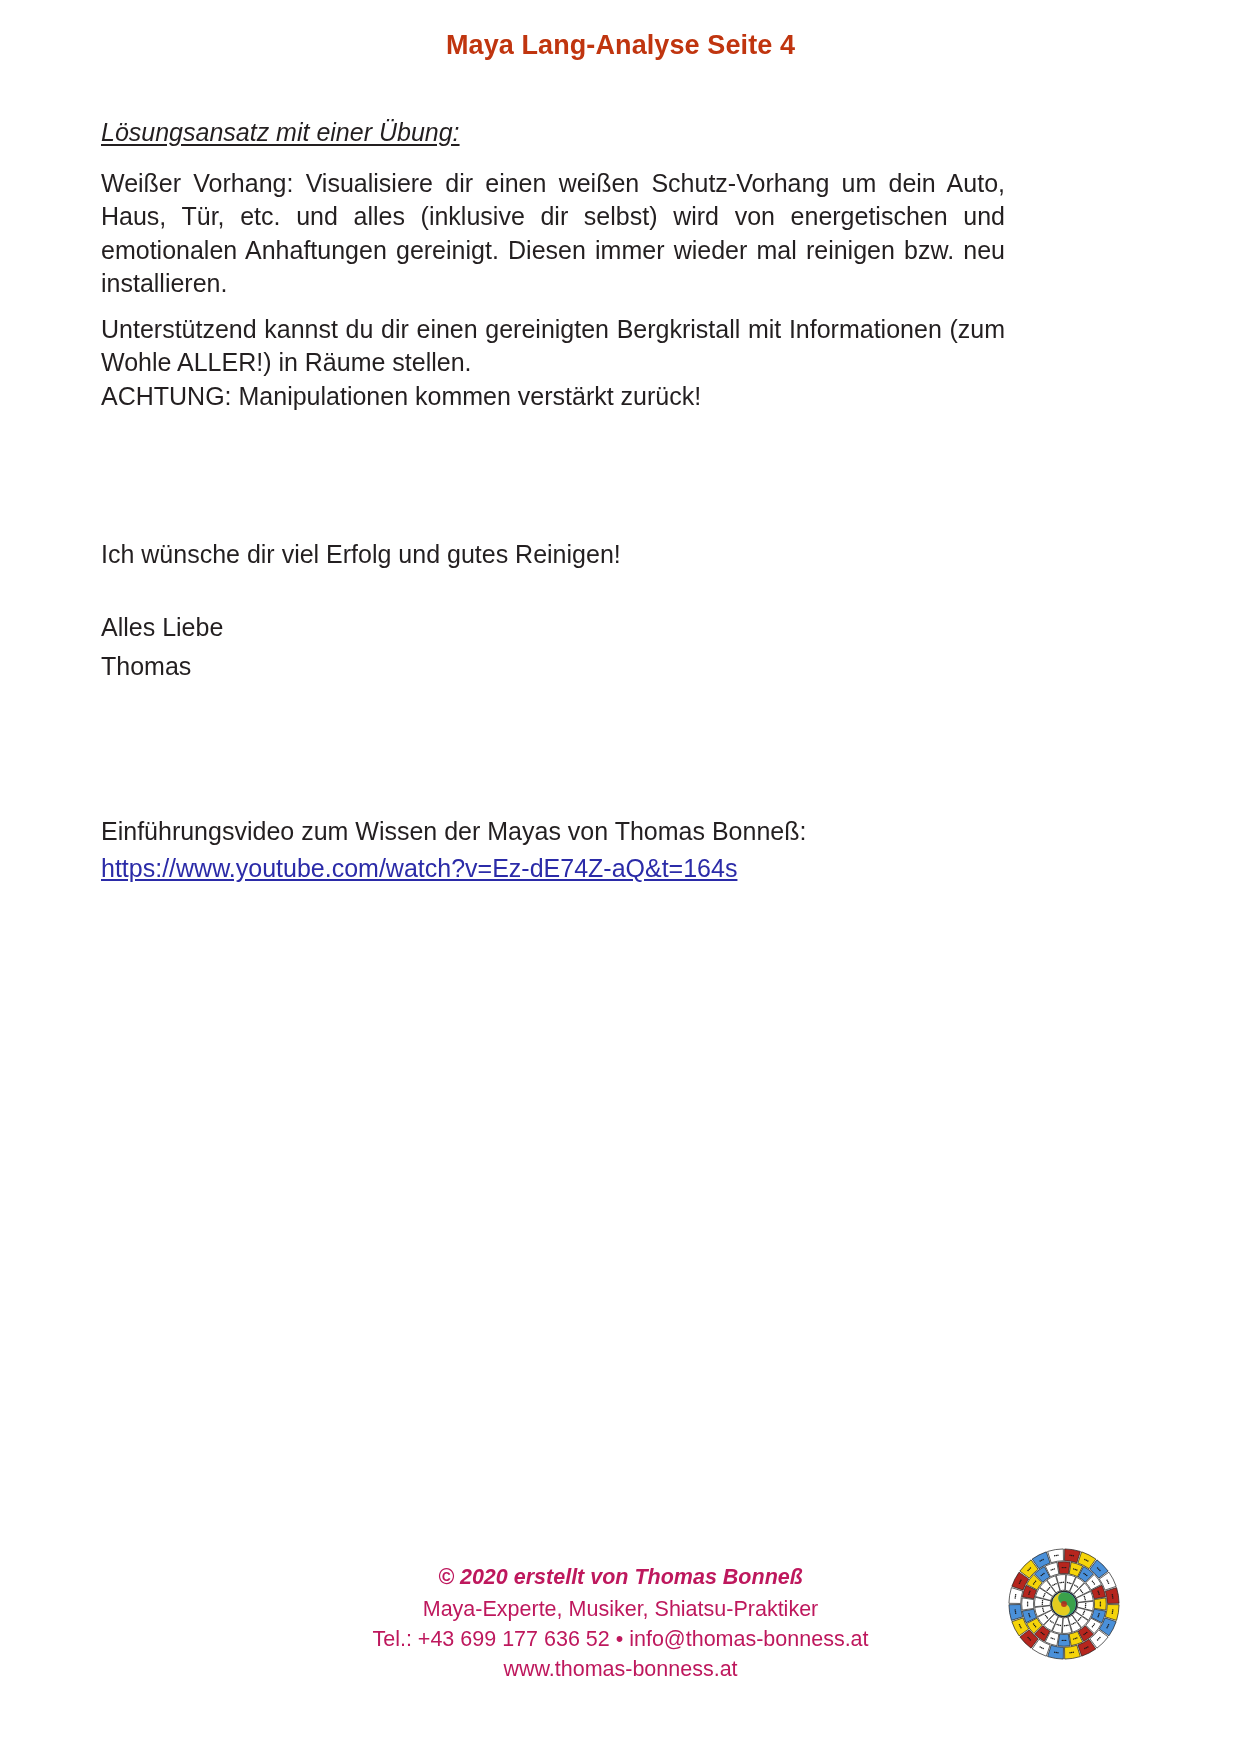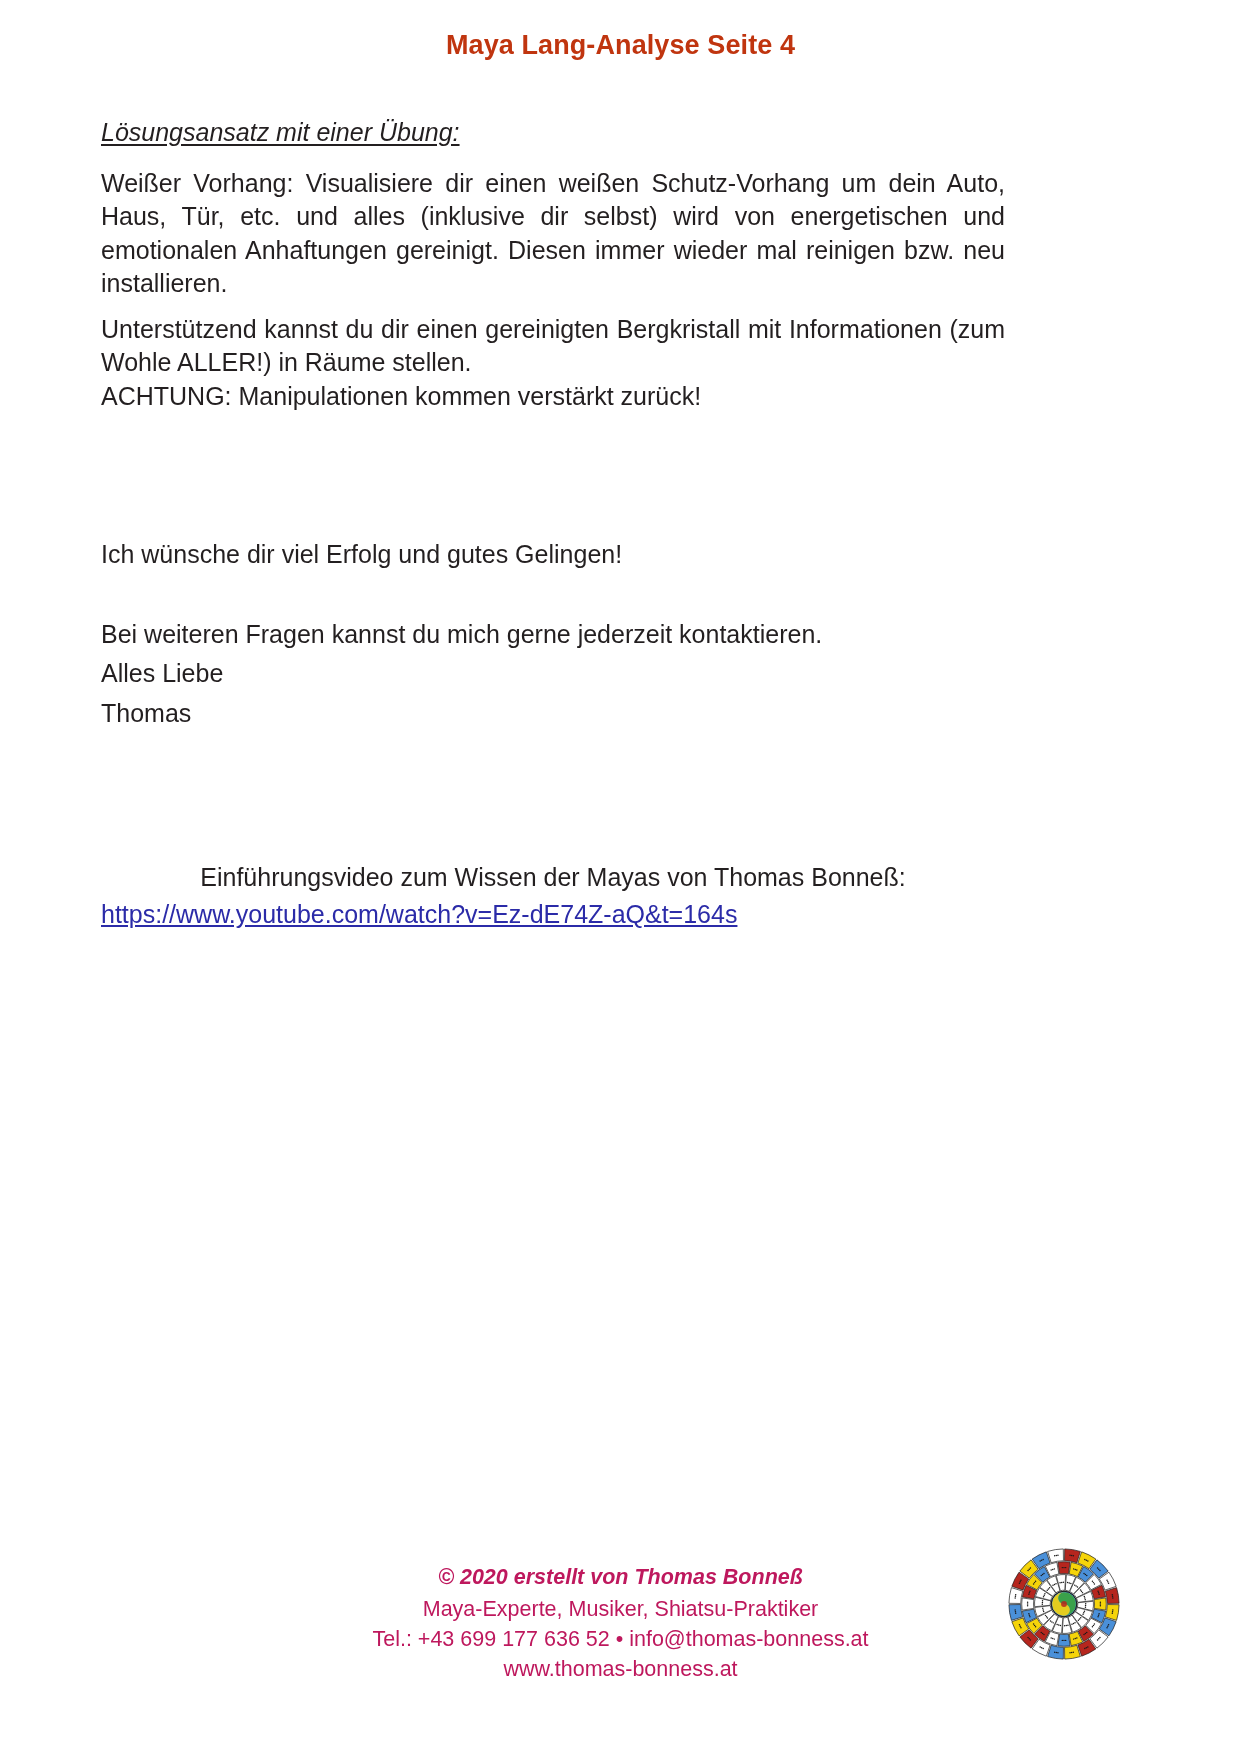--- a/index.html
+++ b/index.html
@@ -128,33 +128,32 @@
 
     <p class="body-text justify">Weißer Vorhang: Visualisiere dir einen weißen Schutz-Vorhang um dein Auto, Haus, Tür, etc. und alles (inklusive dir selbst) wird von energetischen und emotionalen Anhaftungen gereinigt. Diesen immer wieder mal reinigen bzw. neu installieren.</p>
 
     <p class="body-text justify">Unterstützend kannst du dir einen gereinigten Bergkristall mit Informationen (zum Wohle ALLER!) in Räume stellen.</p>
 
     <p class="body-text" style="margin-top:-13px;">ACHTUNG: Manipulationen kommen verstärkt zurück!</p>
 
 
     <div class="spacer-lg"></div>
 
-    <p class="body-text">Ich wünsche dir viel Erfolg und gutes Gelingen!</p>
+    <p class="body-text">Ich wünsche dir viel Erfolg und gutes Reinigen!</p>
 
     <div class="spacer-md"></div>
 
-    <p class="body-text">Bei weiteren Fragen kannst du mich gerne jederzeit kontaktieren.</p>
 
     <p class="body-text" style="margin-top:-7px;">Alles Liebe</p>
 
     <p class="body-text" style="margin-top:-7px;">Thomas</p>
 
     <div class="spacer-xl"></div>
 
-    <p class="body-text" style="margin-bottom:4px;text-align:center;">Einführungsvideo zum Wissen der Mayas von Thomas Bonneß:</p>
+    <p class="body-text" style="margin-bottom:4px;">Einführungsvideo zum Wissen der Mayas von Thomas Bonneß:</p>
 
     <p class="link-line">
       <a class="doc-link" href="#">https://www.youtube.com/watch?v=Ez-dE74Z-aQ&amp;t=164s</a>
     </p>
 
   </div>
 
   <div class="footer">
     <p class="footer-copyright">© 2020 erstellt von Thomas Bonneß</p>
     <p class="footer-line">Maya-Experte, Musiker, Shiatsu-Praktiker</p>

